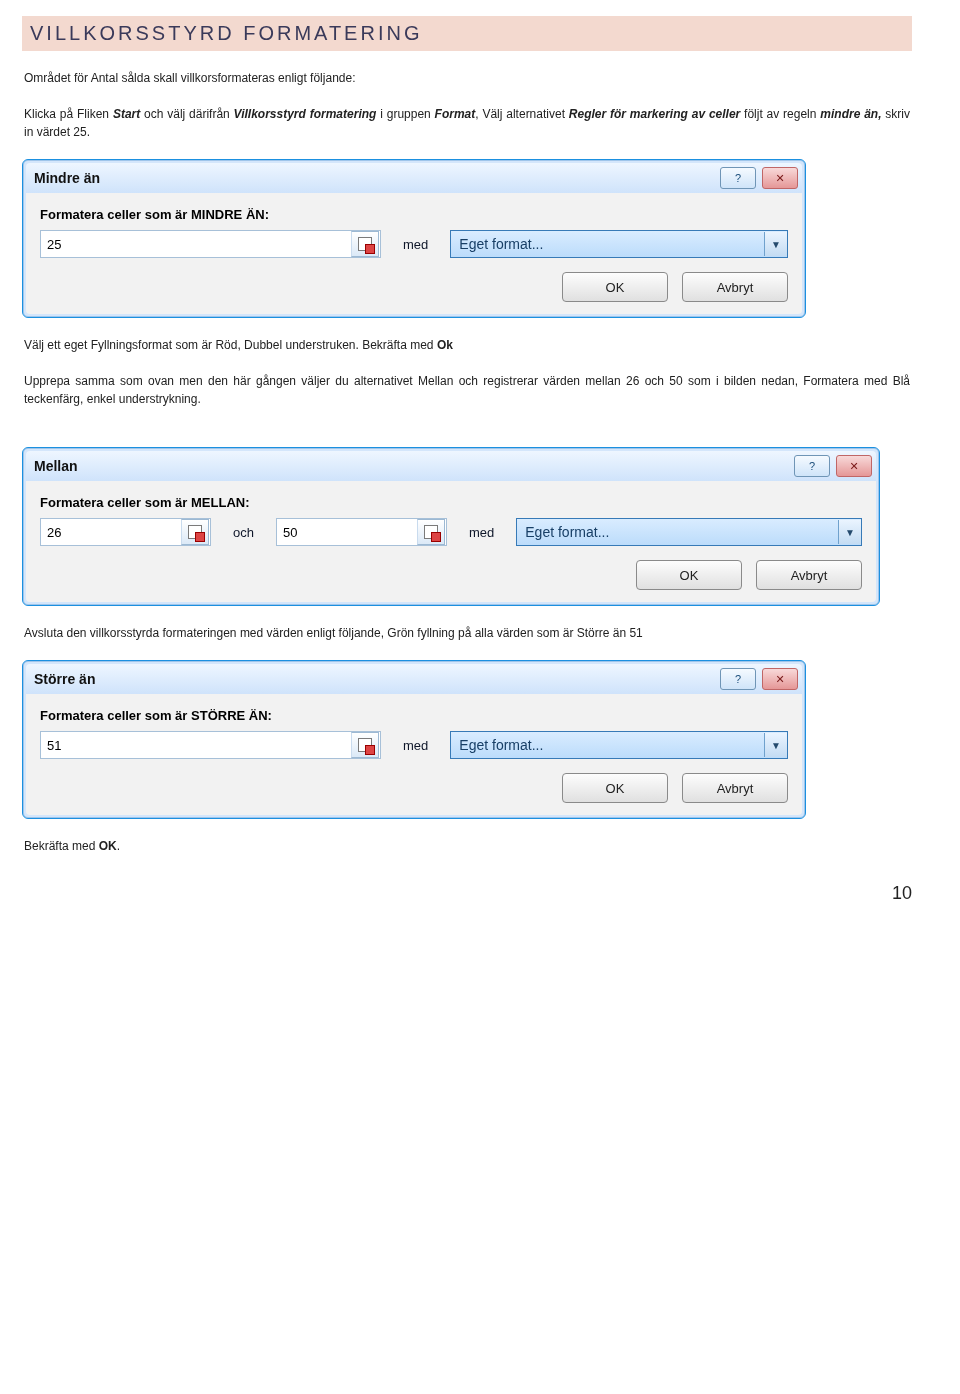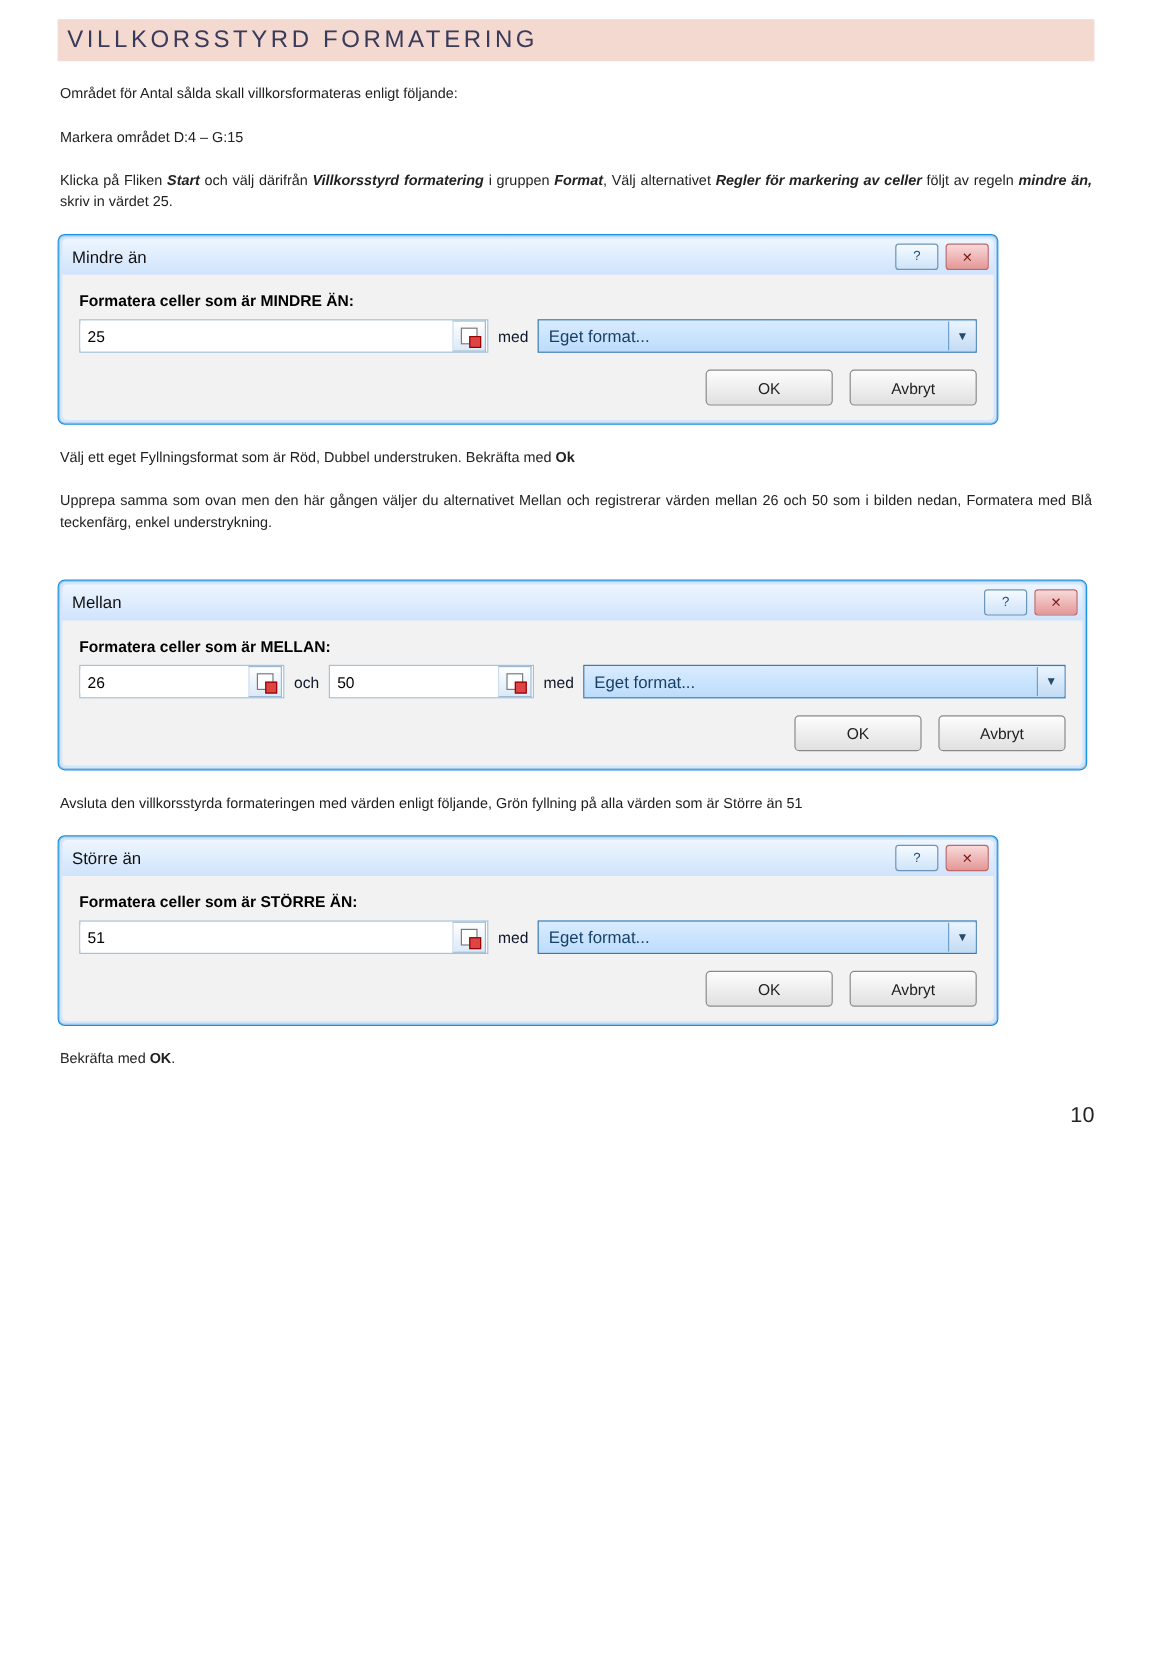--- a/index.html
+++ b/index.html
@@ -1,32 +1,32 @@
 <!DOCTYPE html>
 <html><head>
 <meta charset="utf-8">
 <style>
 body { margin:0; padding:0; background:#fff; font-family:Verdana,Geneva,sans-serif; color:#222; width:960px; }
-.page { padding:16px 48px 12px 48px; }
+.page { padding:16px 48px 12px 22px; }
 .section-header { background:#f3d9cf; padding:6px 8px; font-family:Verdana,sans-serif; font-size:20px; letter-spacing:3px; color:#3a3a5a; }
 .body-text { font-family:Verdana,sans-serif; font-size:12px; line-height:1.5; color:#222; margin:18px 2px; text-align:justify; }
 .body-text em { font-style:italic; }
 .body-text strong { font-weight:bold; }
 
 .dialog-wrap { margin:6px 0 6px 0; }
 .dialog { background:#d4e6fb; border:1px solid #1b90e0; border-radius:6px; padding:3px; width:776px; box-shadow:0 0 0 1px #9fc5ea inset; }
 .dialog-wide { width:850px;margin-top:39px; }
 .titlebar { height:30px; display:flex; align-items:center; justify-content:space-between; padding:0 4px 0 8px; background:linear-gradient(#eef6ff,#cfe3fb); border-radius:4px 4px 0 0; }
-.titlebar-text { font-family:"Segoe UI",Tahoma,sans-serif; font-size:14px; color:#111; }
+.titlebar-text { font-family:"Segoe UI",Tahoma,sans-serif; font-size:14px; color:#111;font-weight:bold; }
 .titlebar-buttons { display:flex; gap:6px; }
 .win-btn { width:34px; height:20px; border:1px solid #6f95b6; border-radius:3px; display:flex; align-items:center; justify-content:center; background:linear-gradient(#f5faff,#cfe4f9); font-size:11px; color:#1a4d7a; }
 .win-btn.close { background:linear-gradient(#f8d9d9,#e59797); color:#7a1a1a; border-color:#c06666; }
 .dialog-body { background:#f2f2f2; padding:14px 14px 12px 14px; border-radius:0 0 4px 4px; }
 .dlg-label { font-family:Liberation Sans, sans-serif; font-weight:bold; font-size:13px; color:#000; margin-bottom:8px; }
-.row { display:flex; align-items:center; gap:8px; margin-bottom:14px; }
+.row { display:flex; align-items:center; gap:22px; margin-bottom:14px; }
 .cellref-group { display:flex; align-items:center; border:1px solid #a7c0d8; background:#fff; height:26px; }
 .cellref-input { border:none; outline:none; font-family:Tahoma,sans-serif; font-size:13px; padding:3px 6px; height:20px; box-sizing:border-box; }
 .ref-btn { width:26px; height:24px; border:1px solid #9db9d3; border-left:1px solid #c9dbee; background:linear-gradient(#fff,#dbe9f7); display:flex; align-items:center; justify-content:center; margin-right:1px; }
 .ref-glyph { width:14px; height:14px; position:relative; }
 .ref-glyph::before { content:""; position:absolute; inset:0; border:1px solid #7a7a7a; background:#fff; }
 .ref-glyph::after { content:""; position:absolute; right:-3px; bottom:-3px; width:8px; height:8px; background:#d44; border:1px solid #900; }
 .conj { font-family:Tahoma,sans-serif; font-size:13px; color:#0f172a; }
 .format-select { display:flex; align-items:center; border:1px solid #377ab7; background:linear-gradient(#d9ecff,#bcdcfb); height:26px; flex:1; }
 .format-text { flex:1; padding:0 8px; font-family:Tahoma,sans-serif; font-size:14px; color:#183f66; }
 .format-arrow { width:22px; height:24px; background:linear-gradient(#eaf4ff,#c4dcf3); border-left:1px solid #6fa1cd; display:flex; align-items:center; justify-content:center; color:#244a6d; font-size:10px; }
@@ -35,21 +35,20 @@
 
 .page-footer { text-align:right; font-family:Verdana,sans-serif; font-size:18px; color:#222; margin-top:28px; }
 </style>
 </head>
 <body>
 <div class="page">
 
 <div class="section-header">VILLKORSSTYRD FORMATERING</div>
 
 <div class="body-text">Området för Antal sålda skall villkorsformateras enligt följande:</div>
-<div class="body-text">Markera området D:4 – G:15</div>
 <div class="body-text">
   <span>Klicka på Fliken </span><strong><em>Start</em></strong><span> och välj därifrån </span><strong><em>Villkorsstyrd formatering</em></strong><span> i gruppen </span><strong><em>Format</em></strong><span>, Välj alternativet </span><strong><em>Regler för markering av celler</em></strong><span> följt av regeln </span><strong><em>mindre än,</em></strong><span> skriv in värdet 25.</span>
 </div>
 
 <div class="dialog-wrap">
   <div class="dialog">
     <div class="titlebar">
       <span class="titlebar-text">Mindre än</span>
       <div class="titlebar-buttons">
         <div class="win-btn">

